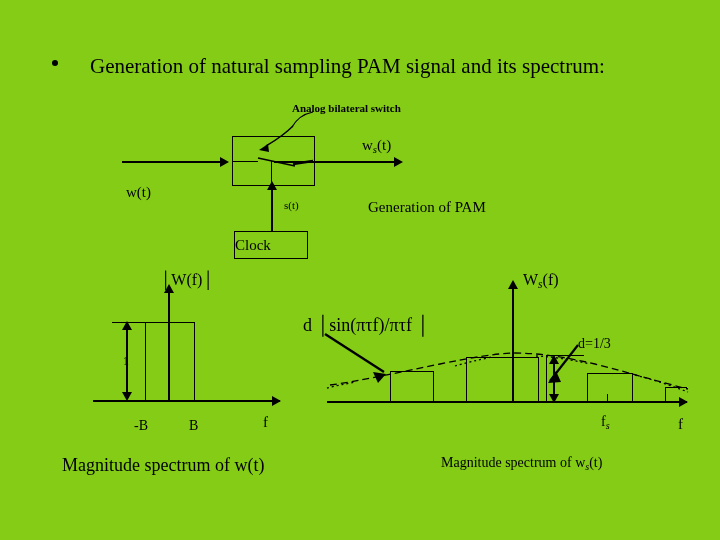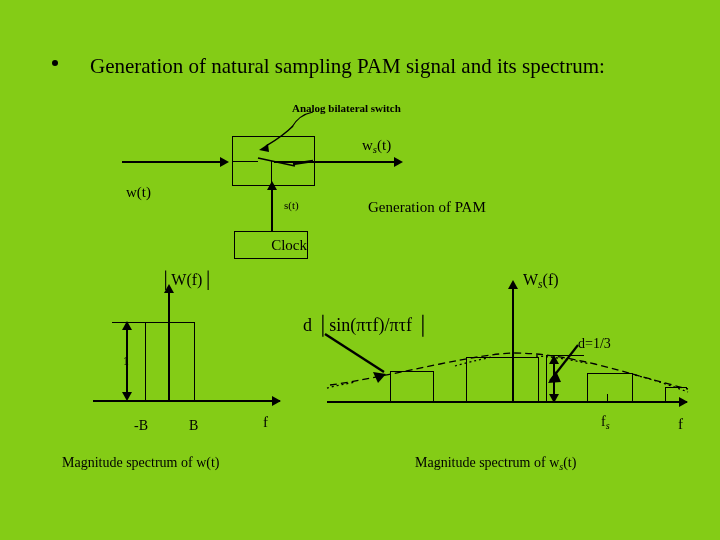--- a/index.html
+++ b/index.html
@@ -100,21 +100,21 @@
     position: absolute;
     left: 0; top: 0;
     width: 720px; height: 540px;
     pointer-events: none;
   }
   .clockbox {
     position: absolute;
     border: 1px solid #000;
     display: flex;
     align-items: center;
-    justify-content: flex-end;
+    justify-content: flex-start;
     font-size: 15px;
     font-family: "Liberation Serif", "DejaVu Serif", serif;
   }
 </style>
 </head>
 <body>
 
 <div id="slide">
 
   <div id="title-block">
@@ -174,21 +174,21 @@
 
     <div class="vline" style="left:126px; top:328px; height:66px;"></div>
     <div class="arrow-u" style="left:122px; top:321px;"></div>
     <div class="arrow-d" style="left:122px; top:392px;"></div>
     <div class="lbl" style="left:123px; top:355px; font-size:12px;">1</div>
 
     <div class="lbl" style="left:134px; top:419px; font-size:14px;">-B</div>
     <div class="lbl" style="left:189px; top:419px; font-size:14px;">B</div>
     <div class="lbl" style="left:263px; top:415px; font-size:15px;">f</div>
 
-    <div class="lbl" style="left:62px; top:456px; font-size:14px;">Magnitude spectrum of w(t)</div>
+    <div class="lbl" style="left:62px; top:456px; font-size:18px;">Magnitude spectrum of w(t)</div>
   </div>
 
   <div>
 
     <div class="lbl" style="left:523px; top:272px; font-size:16px;">
       <span>W</span><span class="sub">s</span><span>(f)</span>
     </div>
 
     <div class="vline" style="left:512px; top:288px; height:114px;"></div>
     <div class="arrow-u" style="left:508px; top:280px;"></div>
@@ -224,21 +224,21 @@
     <div class="lbl" style="left:678px; top:417px; font-size:15px;">f</div>
 
     <div class="lbl" style="left:303px; top:294px; font-size:18px;margin-top:22px;">d │sin(πτf)/πτf │</div>
 
     <div class="lbl" style="left:578px; top:337px; font-size:14px;">d=1/3</div>
 
     <div class="vline" style="left:553px; top:362px; height:36px;"></div>
     <div class="arrow-u" style="left:549px; top:355px;"></div>
     <div class="arrow-d" style="left:549px; top:394px;"></div>
 
-    <div class="lbl" style="left:415px; top:456px; font-size:14px;">
+    <div class="lbl" style="left:441px; top:456px; font-size:14px;">
       <span>Magnitude spectrum of w</span><span class="sub">s</span><span>(t)</span>
     </div>
   </div>
 
   <svg class="overlay" viewBox="0 0 720 540">
 
     <line x1="258" y1="158" x2="295" y2="166" stroke="#000" stroke-width="1.6"></line>
     <line x1="293" y1="164" x2="313" y2="161" stroke="#000" stroke-width="2.4"></line>
 
     <path d="M 293 126 C 283 136, 276 140, 266 146" stroke="#000" stroke-width="1.4" fill="none"></path>

